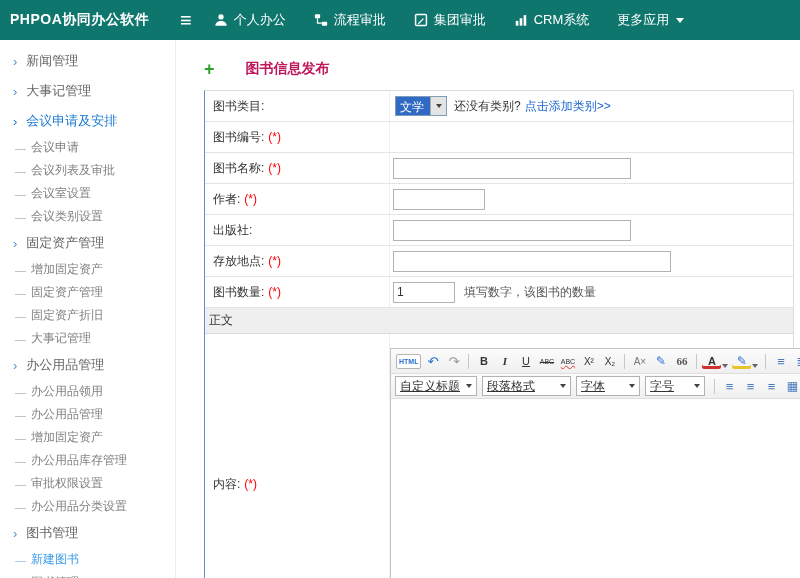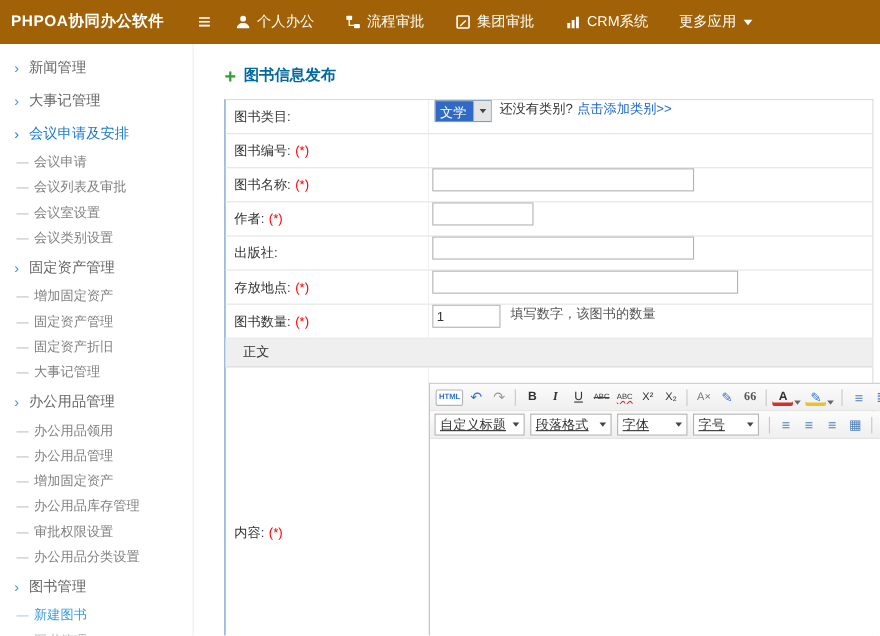--- a/index.html
+++ b/index.html
@@ -1,20 +1,20 @@
 <!DOCTYPE html>
 <html><head>
 <meta charset="utf-8">
 <style>
   * { margin:0; padding:0; box-sizing:border-box; }
   html,body { width:800px; height:578px; overflow:hidden; background:#fff;
     font-family:"Liberation Sans","DejaVu Sans",sans-serif; }
 
   
-  .topbar { height:40px; background:#a16207; display:flex; align-items:center; color:#fff; }
+  .topbar { height:40px; background:#0f766e; display:flex; align-items:center; color:#fff; }
   .logo { width:176px; font-size:14px; font-weight:bold; padding-left:10px; letter-spacing:.5px; flex-shrink:0; }
   .hamburger { font-size:20px; line-height:1; margin:0 22px 0 4px; cursor:pointer; }
   .topnav { display:flex; align-items:flex-end; }
   .nav-item { display:flex; align-items:center; font-size:13px; margin-right:28px; cursor:pointer; white-space:nowrap; }
   .nav-icon { width:14px; height:14px; margin-right:6px; display:inline-flex; }
   .nav-icon svg { width:14px; height:14px; fill:#fff; }
   .caret-down { width:0; height:0; border-left:4px solid transparent; border-right:4px solid transparent; border-top:5px solid #fff; margin-left:7px; }
 
   
   .layout { display:flex; height:538px; overflow:hidden; }
@@ -24,41 +24,41 @@
   .side-group.active, .side-group.active .chev { color:#1a7ad2; }
   .side-child { height:23px; display:flex; align-items:center; padding-left:15px; font-size:12px; color:#808080; cursor:pointer; }
   .side-child .dash { color:#b0b0b0; margin-right:5px; font-size:11px; }
   .side-child.active { color:#3d9be9; }
   .side-child.active .dash { color:#8fc3ee; }
 
   
   .main { flex:1; padding:8px 6px 0 28px; overflow:hidden; }
   .page-title { display:flex; align-items:center; margin:12px 0; height:18px; }
   .plus-icon { color:#2ea12e; font-size:18px; font-weight:bold; margin-right:7px; line-height:1; }
-  .title-text { font-size:14px; font-weight:bold; color:#0369a1; }
+  .title-text { font-size:14px; font-weight:bold; color:#be185d;margin-left:24px; }
 
   .form-table { border:1px solid #dcdcdc; border-left:1px solid #5e8fc9; }
   .form-row { display:flex; height:31px; border-bottom:1px solid #e4e4e4; }
   .form-label { width:185px; flex-shrink:0; display:flex; align-items:center; padding-left:8px;
     font-size:12px; color:#333; border-right:1px solid #efefef; }
   .req { color:#f00; margin-left:4px; font-size:12px; }
-  .form-value { flex:1; display:flex; align-items:flex-start; padding-left:3px; }
+  .form-value { flex:1; display:flex; align-items:center; padding-left:3px; }
   input.text { height:21px; border:1px solid #b2b2b2; font-size:12px; padding:0 3px; font-family:inherit; color:#333; }
   .w150{width:152px} .w240{width:238px} .w90{width:92px} .w280{width:278px} .w62{width:62px}
 
   .select-box { display:inline-flex; align-items:stretch; border:1px solid #7f9db9; height:20px; background:#fff; cursor:pointer; margin-left:2px; }
   .select-text { background:#316ac5; color:#fff; font-size:12px; padding:2px 4px 0 4px; min-width:34px; }
   .select-arrow { width:16px; background:#e4e4e4; border-left:1px solid #aaa; display:flex; align-items:center; justify-content:center; }
   .tri { width:0; height:0; border-left:3.5px solid transparent; border-right:3.5px solid transparent; border-top:4px solid #444; display:inline-block; }
   .hint-plain { font-size:12px; color:#333; margin-left:7px; }
   .hint-link { font-size:12px; color:#1a66cc; margin-left:4px; cursor:pointer; text-decoration:none; }
   .hint-gray { font-size:12px; color:#555; margin-left:9px; }
 
   .section-header { height:26px; background:#efefef; border-bottom:1px solid #dcdcdc; display:flex; align-items:center;
-    padding-left:16px; font-size:12px; color:#333; }
+    padding-left:4px; font-size:12px; color:#333; }
 
   .content-row { display:flex; height:300px; }
   .content-label { width:185px; flex-shrink:0; display:flex; align-items:center; padding-left:8px;
     font-size:12px; color:#333; border-right:1px solid #efefef; }
   .editor-wrap { flex:1; padding:14px 3px 0 0; display:flex; }
   .editor { flex:1; border:1px solid #c6c6c6; display:flex; flex-direction:column; }
   .tb-row { display:flex; align-items:center; background:linear-gradient(#fcfcfc,#efefef);
     border-bottom:1px solid #dedede; padding:2px 4px; min-height:25px; }
   .tb-btn { min-width:19px; height:19px; display:inline-flex; align-items:center; justify-content:center;
     font-size:11px; color:#333; cursor:pointer; margin:0 1px; border-radius:2px; }
@@ -76,21 +76,21 @@
   .tb-btn.painter { color:#2a6fd1; font-size:12px; }
   .tb-btn.quote { font-family:"Liberation Serif",serif; font-weight:bold; color:#555; }
   .tb-btn.fontcolor { font-weight:bold; box-shadow:inset 0 -3px 0 #d03030; height:16px; }
   .tb-btn.highlight { box-shadow:inset 0 -3px 0 #e8c32a; height:16px; color:#2a6fd1; font-size:12px; }
   .tb-btn.list { color:#4a7dbd; font-size:13px; }
   .tb-caret { width:0; height:0; border-left:3px solid transparent; border-right:3px solid transparent;
     border-top:4px solid #666; margin:9px 3px 0 0; }
   .tb-select { display:inline-flex; align-items:center; justify-content:space-between; height:20px;
     border:1px solid #b2b2b2; background:#fff; font-size:12px; color:#333; padding:0 4px; margin-right:5px;
     cursor:pointer; flex-shrink:0;text-decoration:underline; }
-  .ws82{width:82px} .ws74{width:74px} .ws64{width:64px} .ws60{width:60px}
+  .ws82{width:82px} .ws74{width:89px} .ws64{width:64px} .ws60{width:60px}
   .tb-btn.align { color:#4a7dbd; font-size:13px; }
   .tb-btn.table-ic { color:#4a7dbd; font-size:12px; }
   .tb-btn.link-ic { color:#556699; font-size:12px; }
   .editor-body { flex:1; background:#fff; }
 </style>
 </head>
 <body>
 
 <div class="topbar">
   <div class="logo">PHPOA协同办公软件</div>

